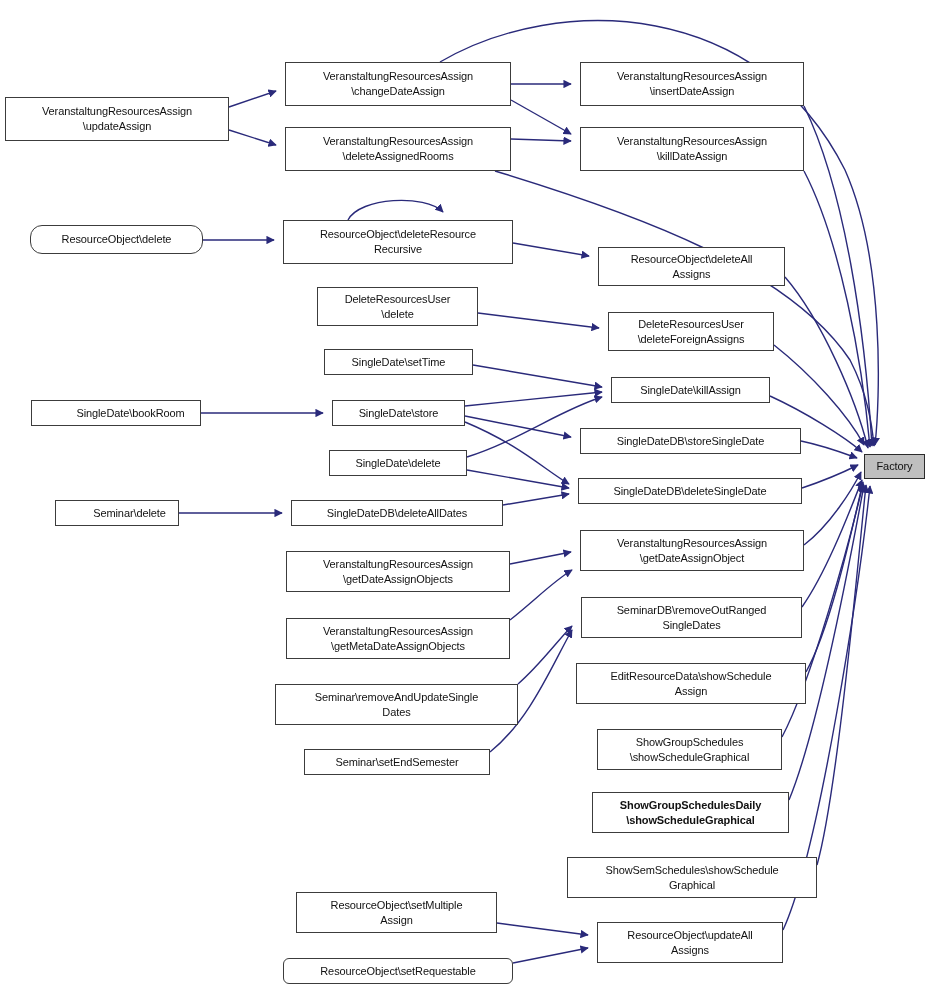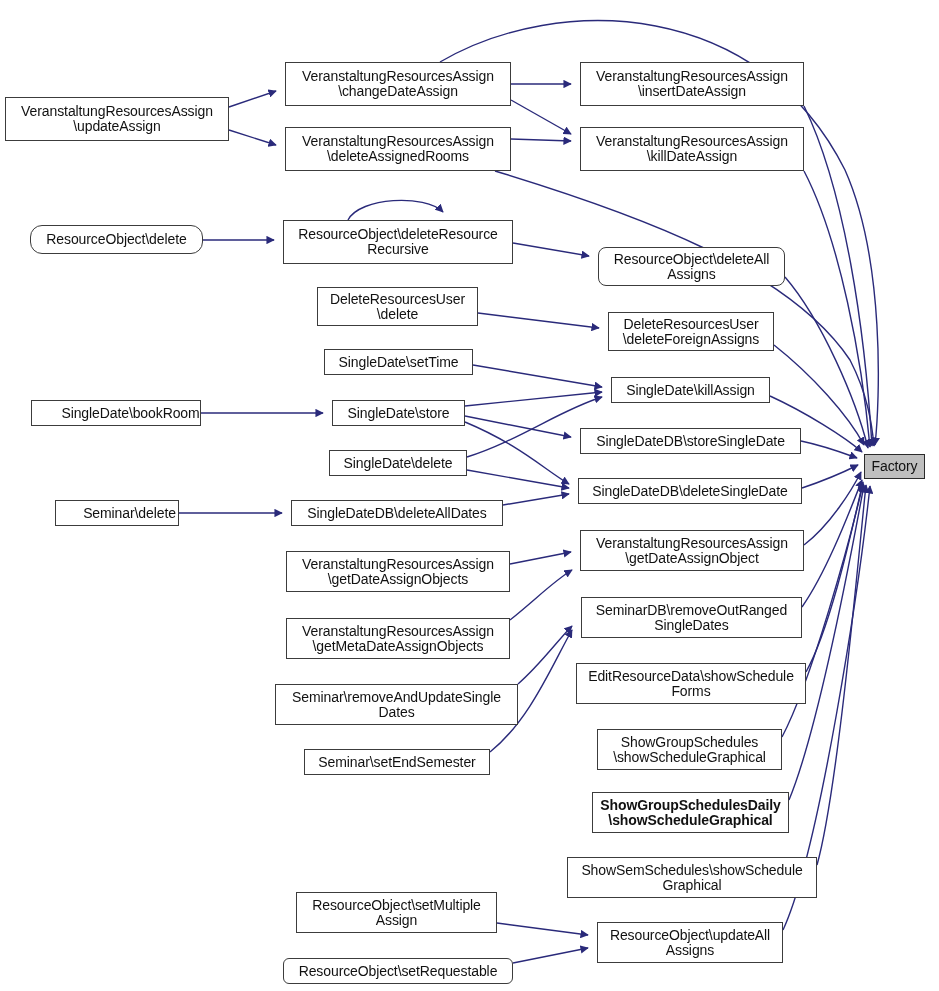--- a/index.html
+++ b/index.html
@@ -25,21 +25,21 @@
   .node {
     position: absolute;
     box-sizing: border-box;
     border: 1px solid #3c3c3c;
     background: #ffffff;
     color: #111111;
     display: flex;
     align-items: center;
     justify-content: center;
     text-align: center;
-    font-size: 14px;
+    font-size: 11px;
     line-height: 15px;
     letter-spacing: -0.1px;
     white-space: pre-line;
     padding: 0 3px;
   }
   .node.highlight {
     background: #bfbfbf;
     border-color: #2b2b2b;
   }
   .node-label {
@@ -109,21 +109,21 @@
 \changeDateAssign</span></div>
       <div class="node" style="left: 285px; top: 127px; width: 226px; height: 44px;"><span class="node-label">VeranstaltungResourcesAssign
 \deleteAssignedRooms</span></div>
       <div class="node" style="left: 580px; top: 62px; width: 224px; height: 44px;"><span class="node-label">VeranstaltungResourcesAssign
 \insertDateAssign</span></div>
       <div class="node" style="left: 580px; top: 127px; width: 224px; height: 44px;"><span class="node-label">VeranstaltungResourcesAssign
 \killDateAssign</span></div>
       <div class="node" style="left: 30px; top: 225px; width: 173px; height: 29px; border-radius: 12px;"><span class="node-label">ResourceObject\delete</span></div>
       <div class="node" style="left: 283px; top: 220px; width: 230px; height: 44px;"><span class="node-label">ResourceObject\deleteResource
 Recursive</span></div>
-      <div class="node" style="left: 598px; top: 247px; width: 187px; height: 39px; border-radius: 8px;"><span class="node-label">ResourceObject\deleteAll
+      <div class="node" style="left: 598px; top: 247px; width: 187px; height: 39px;"><span class="node-label">ResourceObject\deleteAll
 Assigns</span></div>
       <div class="node" style="left: 317px; top: 287px; width: 161px; height: 39px;"><span class="node-label">DeleteResourcesUser
 \delete</span></div>
       <div class="node" style="left: 608px; top: 312px; width: 166px; height: 39px;"><span class="node-label">DeleteResourcesUser
 \deleteForeignAssigns</span></div>
       <div class="node" style="left: 324px; top: 349px; width: 149px; height: 26px;"><span class="node-label">SingleDate\setTime</span></div>
       <div class="node" style="left: 31px; top: 400px; width: 170px; height: 26px; padding-left: 32px;"><span class="node-label">SingleDate\bookRoom</span></div>
       <div class="node" style="left: 332px; top: 400px; width: 133px; height: 26px;"><span class="node-label">SingleDate\store</span></div>
       <div class="node" style="left: 611px; top: 377px; width: 159px; height: 26px;"><span class="node-label">SingleDate\killAssign</span></div>
       <div class="node" style="left: 580px; top: 428px; width: 221px; height: 26px;"><span class="node-label">SingleDateDB\storeSingleDate</span></div>
@@ -133,21 +133,21 @@
       <div class="node" style="left: 291px; top: 500px; width: 212px; height: 26px;"><span class="node-label">SingleDateDB\deleteAllDates</span></div>
       <div class="node" style="left: 580px; top: 530px; width: 224px; height: 41px;"><span class="node-label">VeranstaltungResourcesAssign
 \getDateAssignObject</span></div>
       <div class="node" style="left: 286px; top: 551px; width: 224px; height: 41px;"><span class="node-label">VeranstaltungResourcesAssign
 \getDateAssignObjects</span></div>
       <div class="node" style="left: 581px; top: 597px; width: 221px; height: 41px;"><span class="node-label">SeminarDB\removeOutRanged
 SingleDates</span></div>
       <div class="node" style="left: 286px; top: 618px; width: 224px; height: 41px;"><span class="node-label">VeranstaltungResourcesAssign
 \getMetaDateAssignObjects</span></div>
       <div class="node" style="left: 576px; top: 663px; width: 230px; height: 41px;"><span class="node-label">EditResourceData\showSchedule
-Forms</span></div>
+Assign</span></div>
       <div class="node" style="left: 275px; top: 684px; width: 243px; height: 41px;"><span class="node-label">Seminar\removeAndUpdateSingle
 Dates</span></div>
       <div class="node" style="left: 597px; top: 729px; width: 185px; height: 41px;"><span class="node-label">ShowGroupSchedules
 \showScheduleGraphical</span></div>
       <div class="node" style="left: 304px; top: 749px; width: 186px; height: 26px;"><span class="node-label">Seminar\setEndSemester</span></div>
       <div class="node" style="left: 592px; top: 792px; width: 197px; height: 41px; font-weight: bold;"><span class="node-label">ShowGroupSchedulesDaily
 \showScheduleGraphical</span></div>
       <div class="node" style="left: 567px; top: 857px; width: 250px; height: 41px;"><span class="node-label">ShowSemSchedules\showSchedule
 Graphical</span></div>
       <div class="node" style="left: 296px; top: 892px; width: 201px; height: 41px;"><span class="node-label">ResourceObject\setMultiple

